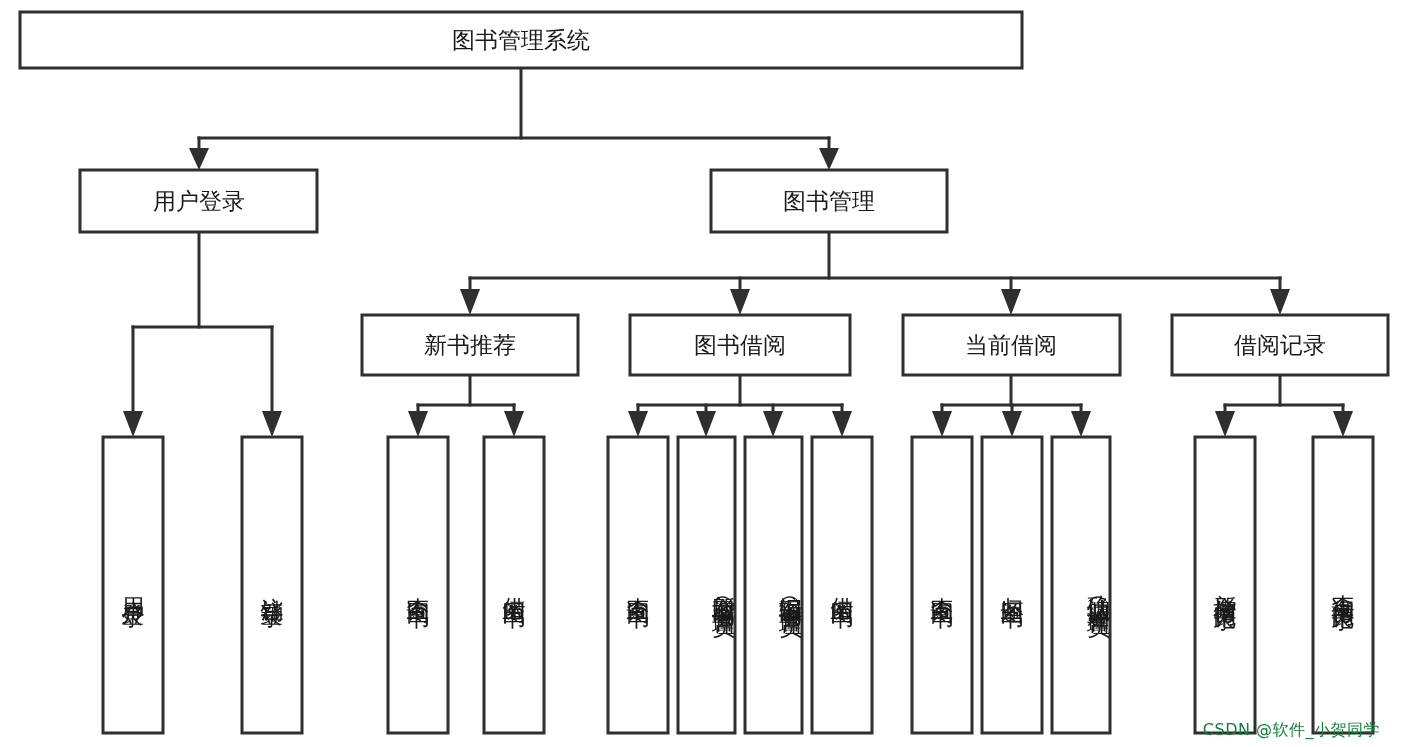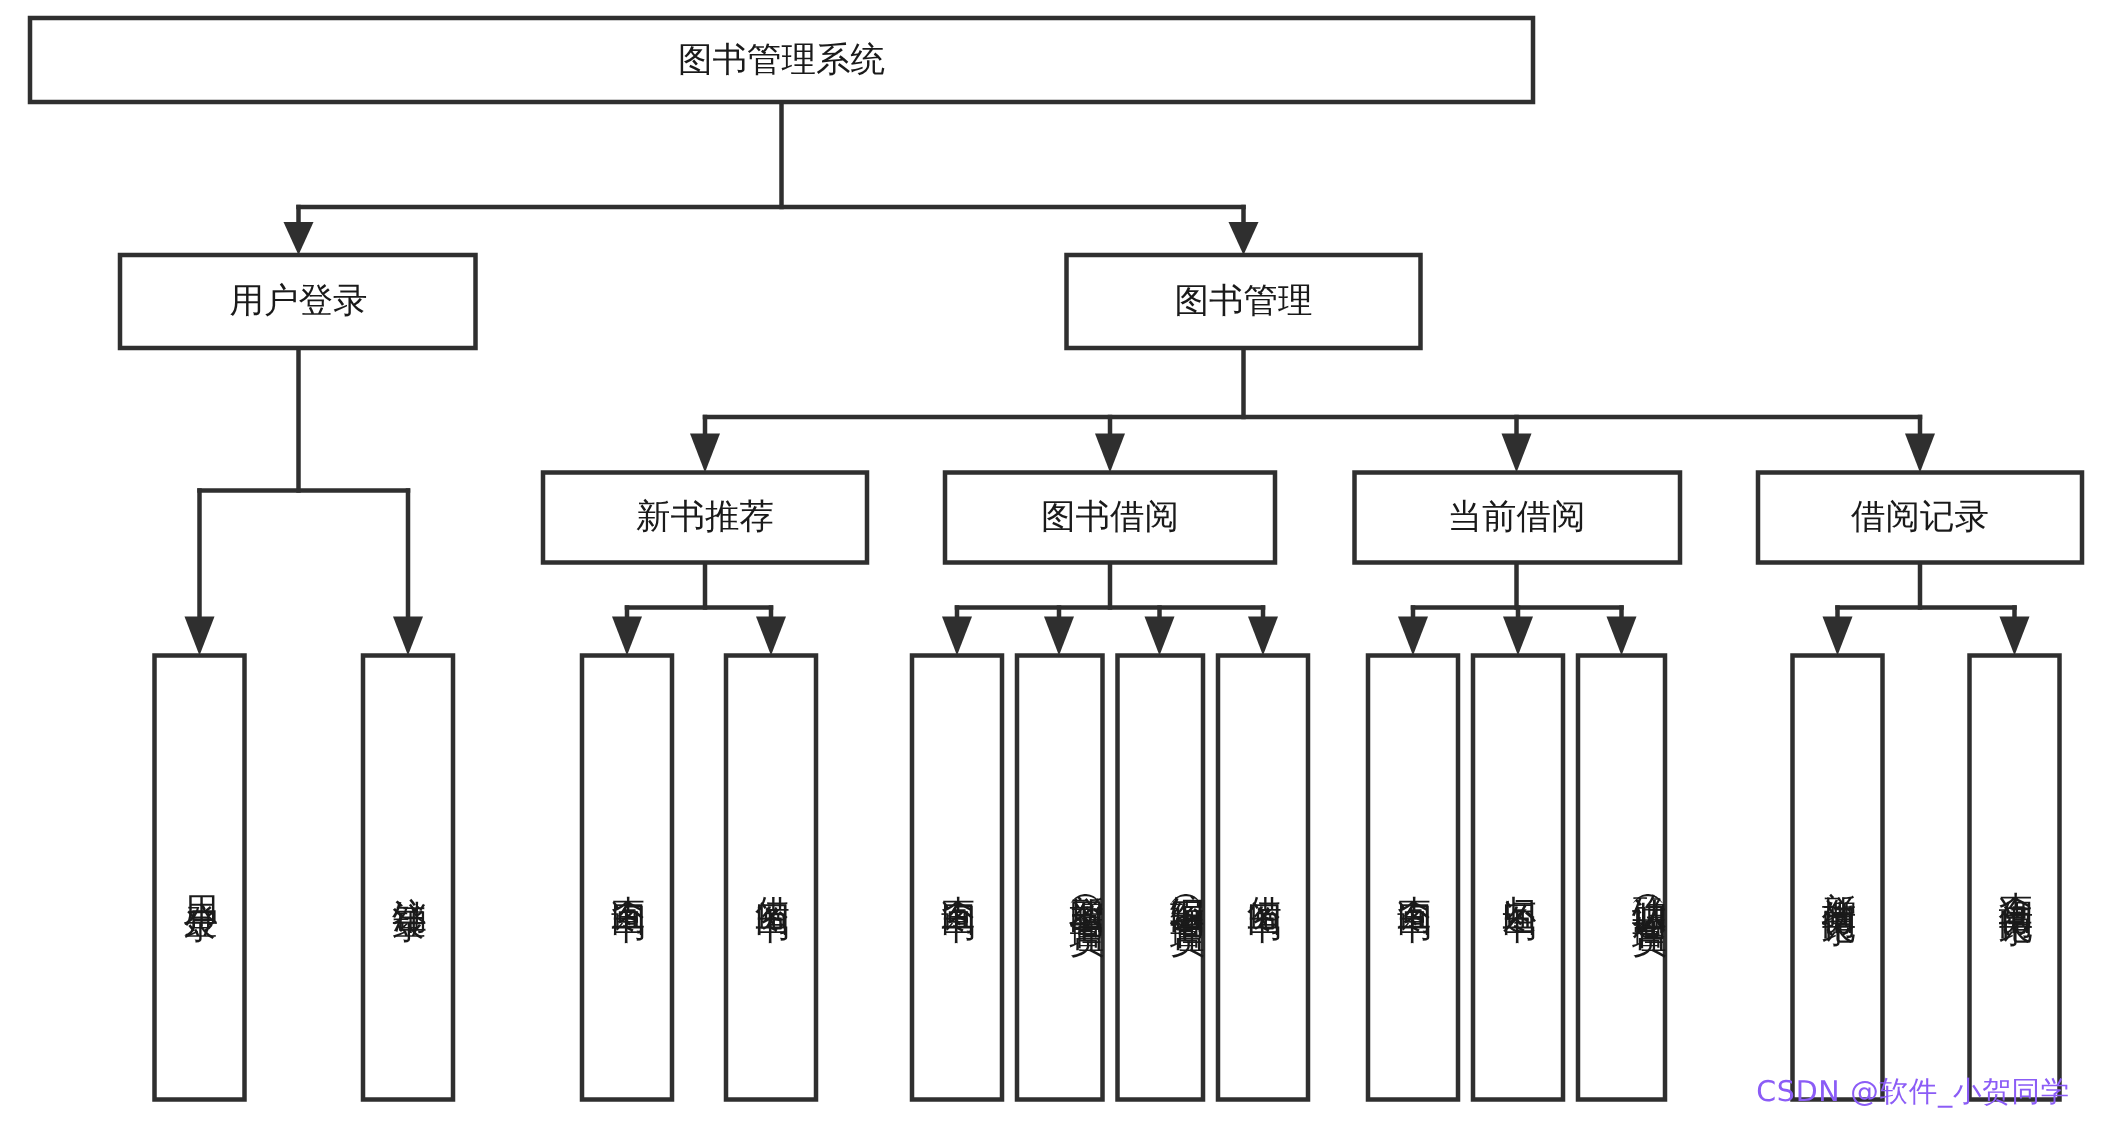--- a/index.html
+++ b/index.html
@@ -61,22 +61,22 @@
     align-items: center;
     justify-content: center;
     white-space: nowrap;
     user-select: none;
   }
   .watermark {
     position: absolute;
     right: 12px;
     bottom: 6px;
     font-family: "DejaVu Sans", "Liberation Sans", sans-serif;
-    font-size: 19px;
-    color: #8b5cf6;
+    font-size: 16px;
+    color: #15803d;
     white-space: nowrap;
     letter-spacing: 0.5px;
   }
 </style>
 </head>
 <body>
 
 <div id="diagram-root">
 
   <svg class="diagram-svg" viewBox="0 0 1405 747">

